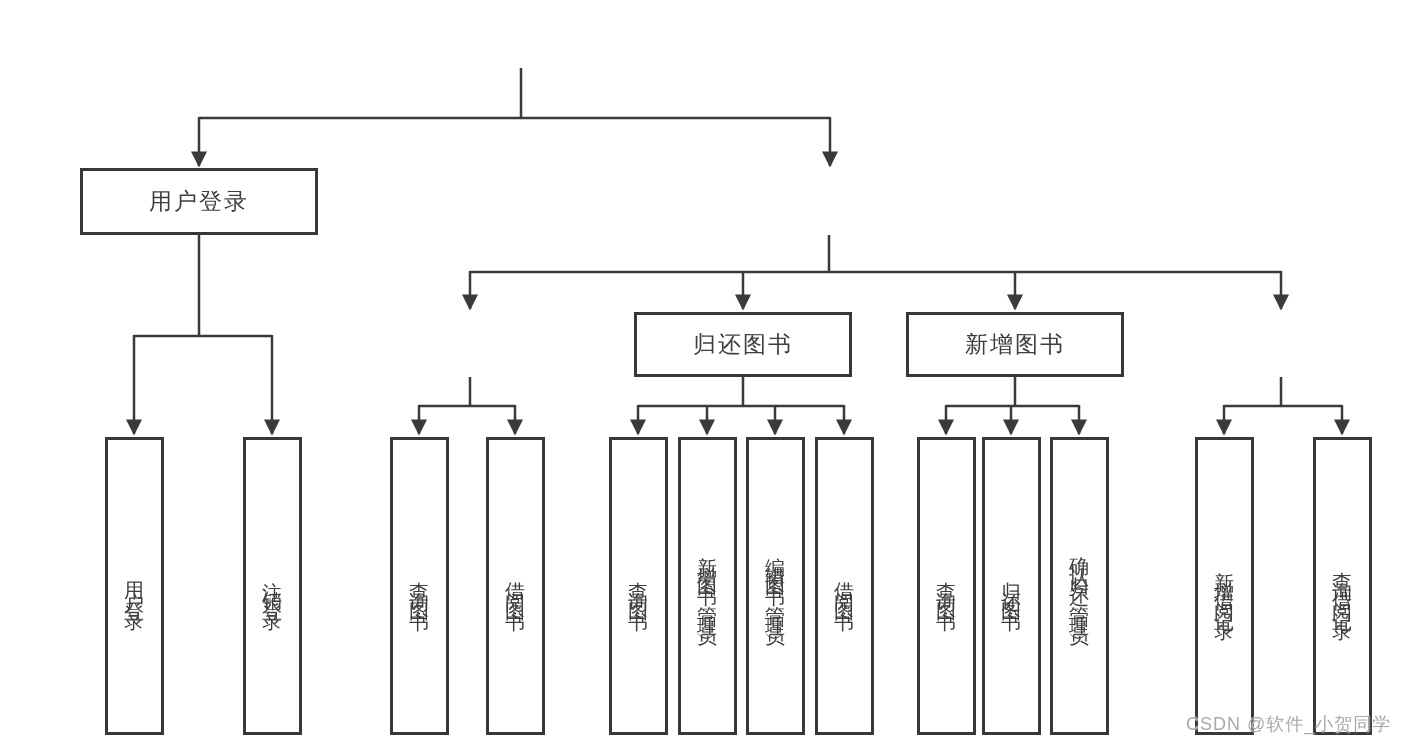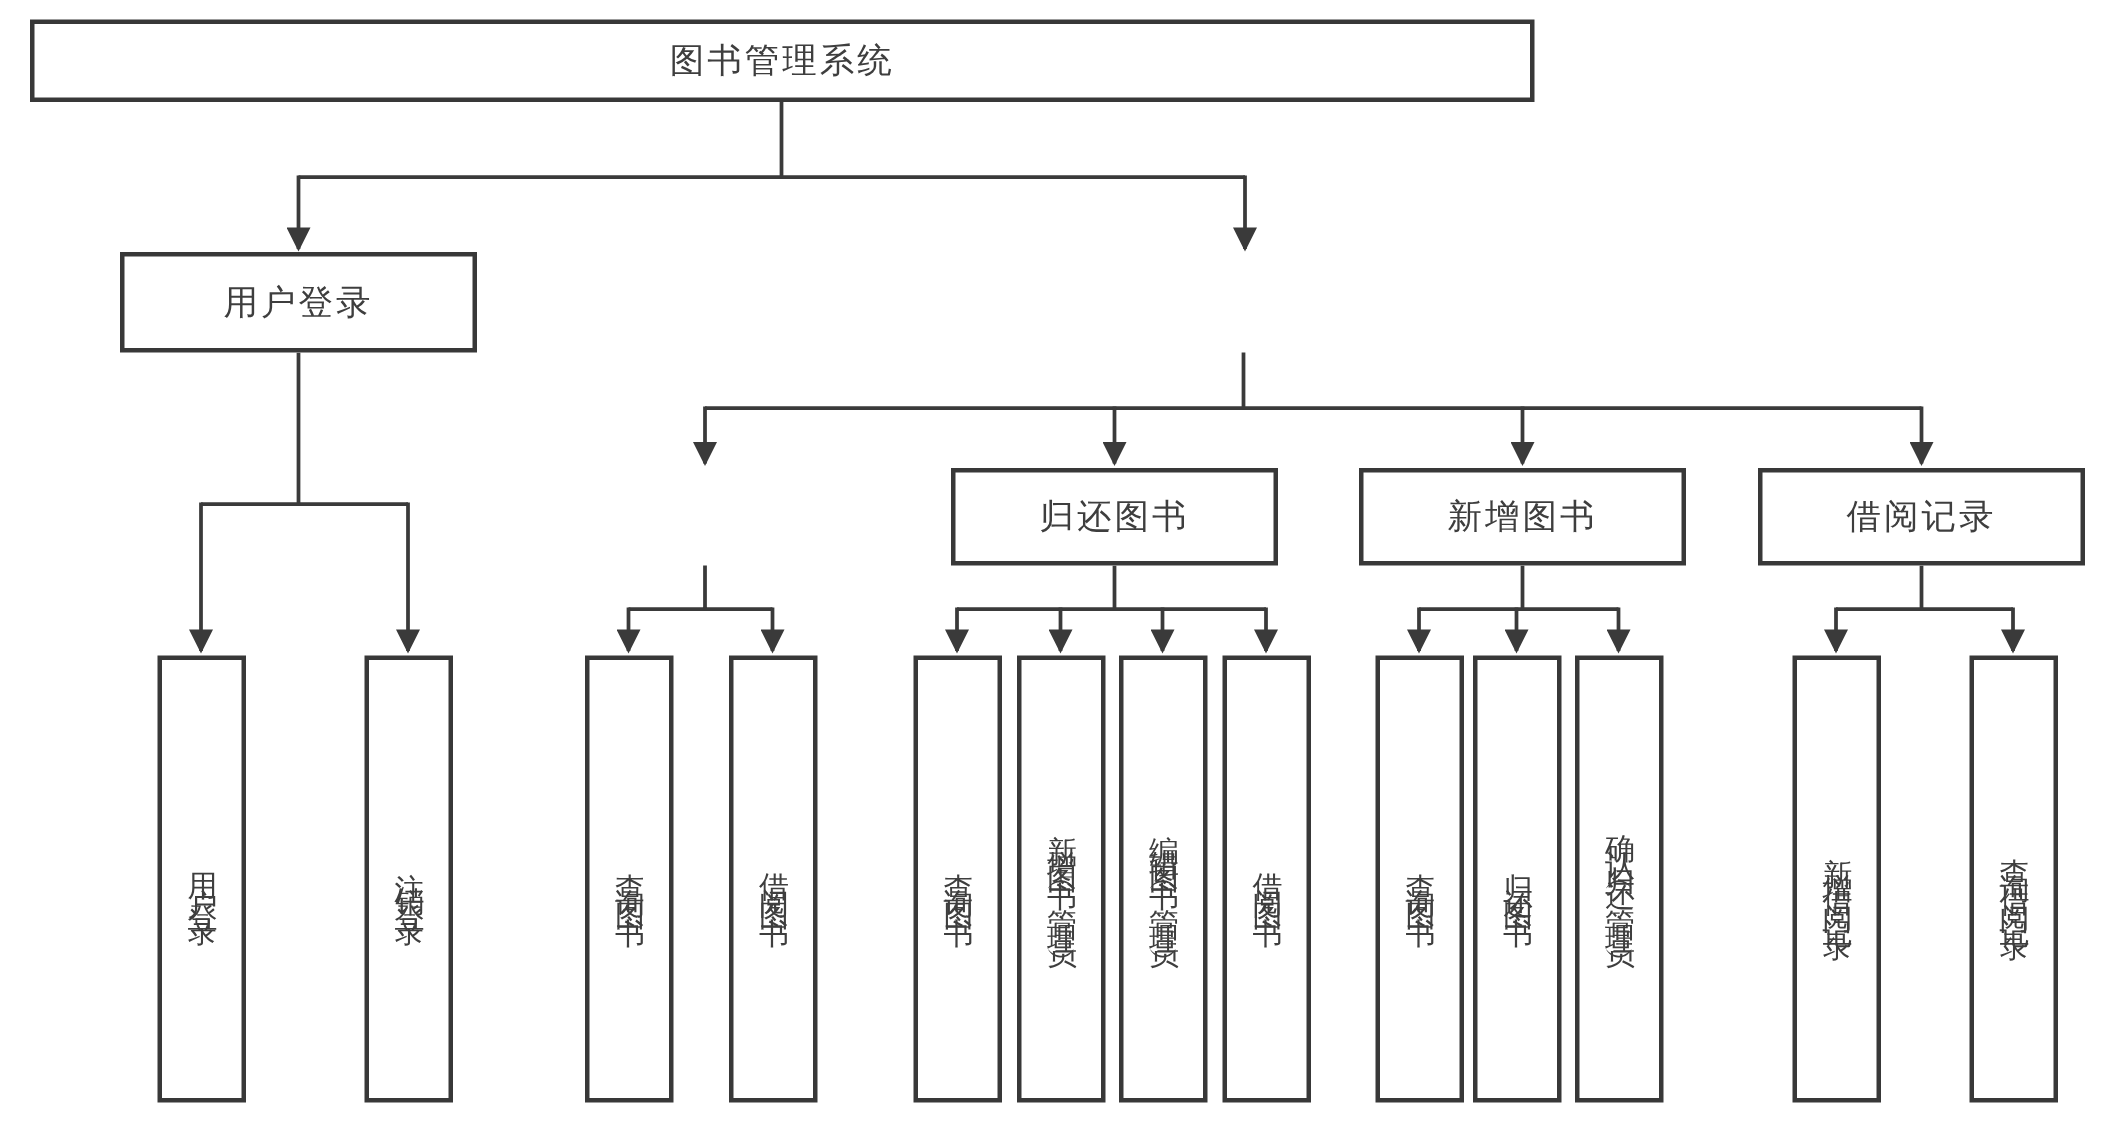--- a/index.html
+++ b/index.html
@@ -95,36 +95,30 @@
       </g>
 
       <g>
         <path d="M1281,377 V406 M1224,406 H1342"></path>
         <line x1="1224" y1="405" x2="1224" y2="434" marker-end="url(#arrow)"></line>
         <line x1="1342" y1="405" x2="1342" y2="434" marker-end="url(#arrow)"></line>
       </g>
     </g>
   </svg>
 
-  <div class="box hbox" style="left:20px;top:13px;width:1003px;height:55px">
-    <span>图书管理系统</span>
-  </div>
 
   <div class="box hbox" style="left:80px;top:168px;width:238px;height:67px">
     <span>用户登录</span>
   </div>
 
   <div class="box hbox" style="left:634px;top:312px;width:218px;height:65px">
     <span>归还图书</span>
   </div>
   <div class="box hbox" style="left:906px;top:312px;width:218px;height:65px">
     <span>新增图书</span>
-  </div>
-  <div class="box hbox" style="left:1172px;top:312px;width:218px;height:65px">
-    <span>借阅记录</span>
   </div>
 
   <div class="box vbox" style="left:105px">
     <span class="vtext">用户登录</span>
   </div>
   <div class="box vbox" style="left:243px">
     <span class="vtext">注销登录</span>
   </div>
 
   <div class="box vbox" style="left:390px">
@@ -157,14 +151,15 @@
     <span class="vtext">确认归还（管理员）</span>
   </div>
 
   <div class="box vbox" style="left:1195px">
     <span class="vtext">新增借阅记录</span>
   </div>
   <div class="box vbox" style="left:1313px">
     <span class="vtext">查询借阅记录</span>
   </div>
 
+  <div class="watermark">CSDN @软件_小贺同学</div>
 
 </div>
 
 </body></html>

